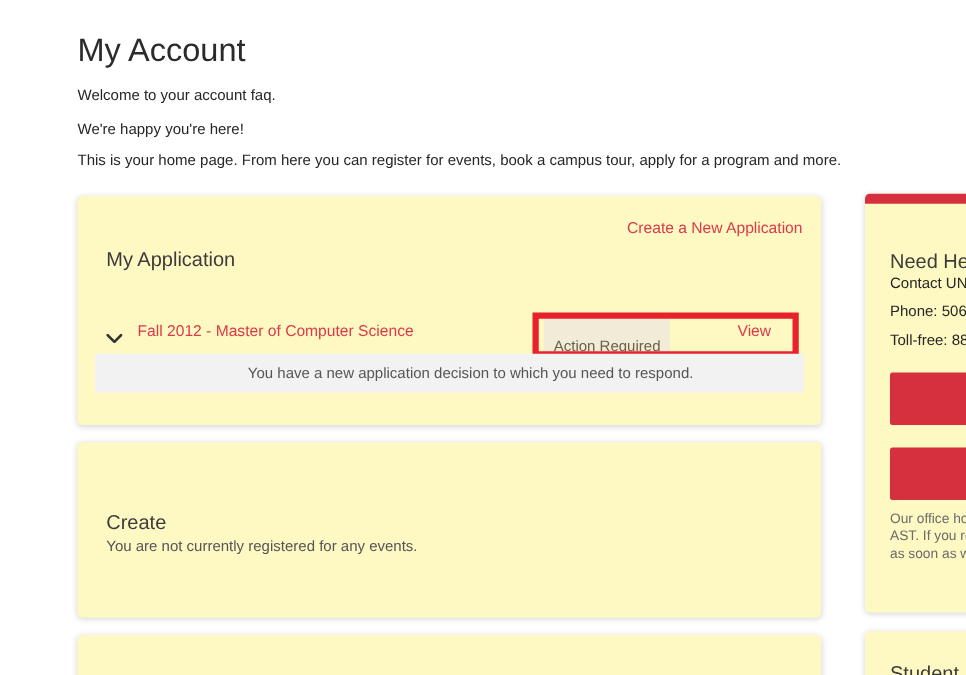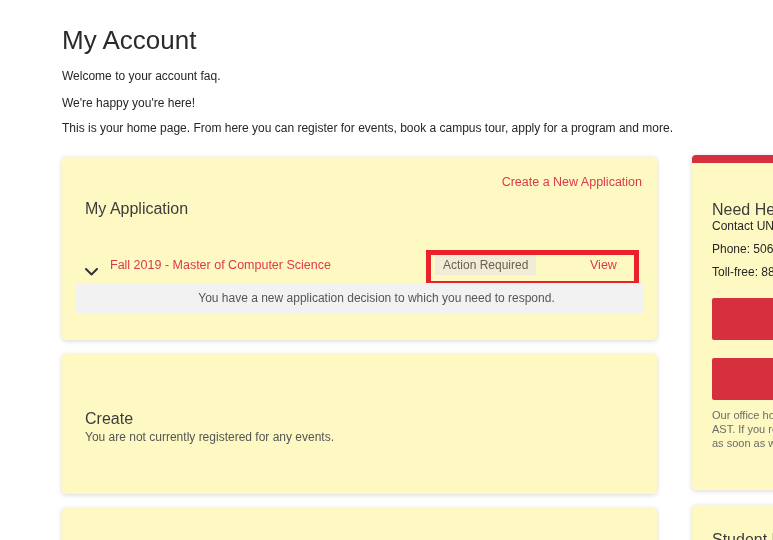--- a/index.html
+++ b/index.html
@@ -46,21 +46,21 @@
   }
 
   
   #create-app-link { right:15px; top:18px; }
   #my-app-heading  { left:23px; top:30px; }
   #app-chevron { position:absolute; left:23px; top:105px; width:13px; height:8px; }
   #app-row-link { left:48px; top:101px; }
   #status-badge {
     position:absolute; left:373px; top:98px;
     background:#f1ecd7; color:#6b6147;
-    font-size:12px; padding:3px 8px;
+    font-size:12px; padding:15px 8px;
     white-space:nowrap;
   }
   #view-link { left:528px; top:101px; }
   #highlight-rect {
     position:absolute; left:364px; top:93px;
     width:213px; height:36px;
     border:5px solid #e8212b;
     box-sizing:border-box;
     pointer-events:none;
   }
@@ -118,21 +118,21 @@
 
 <section id="card-my-application" class="card">
   <a id="create-app-link" class="red-link">Create a New Application</a>
   <h2 id="my-app-heading" class="card-heading">My Application</h2>
 
   <span id="app-chevron">
     <svg width="13" height="8" viewBox="0 0 13 8">
         <path d="M1 1 L6.5 6.5 L12 1" stroke="#333333" stroke-width="2" fill="none" stroke-linecap="round" stroke-linejoin="round"></path>
       </svg>
   </span>
-  <a id="app-row-link" class="red-link">Fall 2019 - Master of Computer Science</a>
+  <a id="app-row-link" class="red-link">Fall 2012 - Master of Computer Science</a>
   <span id="status-badge">Action Required</span>
   <a id="view-link" class="red-link">View</a>
   <div id="highlight-rect"></div>
 
   <div id="notice-row">
     <div id="notice-text">You have a new application decision to which you need to respond.</div>
   </div>
 </section>
 
 <section id="card-events" class="card">

